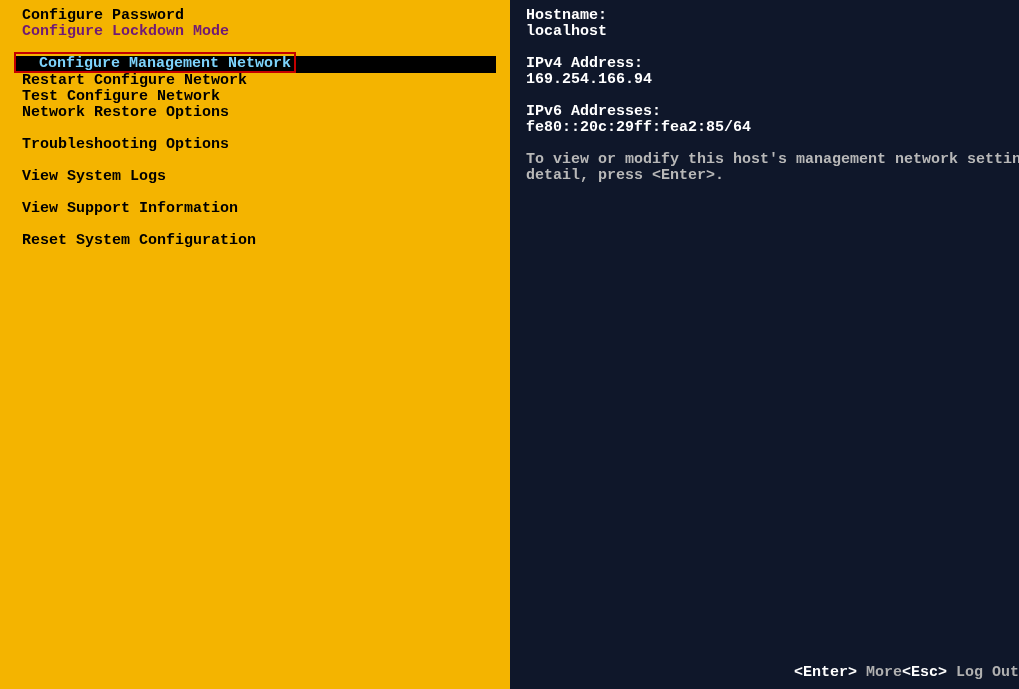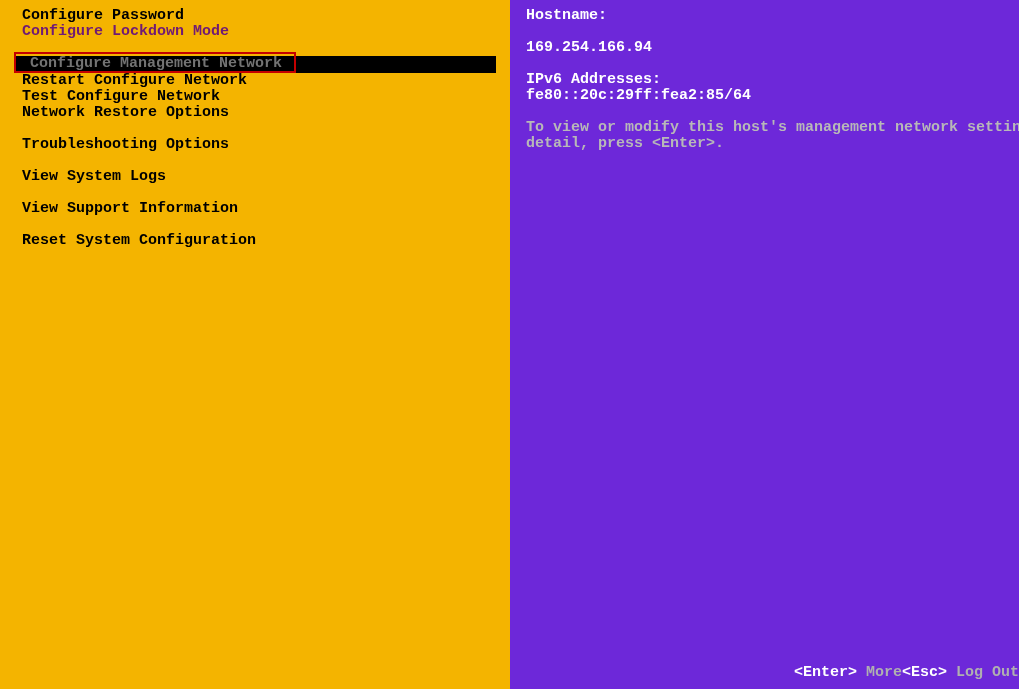--- a/index.html
+++ b/index.html
@@ -22,38 +22,38 @@
     width: 510px;
     height: 689px;
     background: #f4b400; 
     color: #000;
     padding: 8px 0 8px 0;
     position: relative;
   }
   .right-pane {
     width: 509px;
     height: 689px;
-    background: #6d28d9;
+    background: #0f172a;
     color: #fff;
     padding: 8px 0 8px 16px;
     position: relative;
   }
   .menu-item {
     padding: 0 0 0 22px;
     height: 16px;
     white-space: pre;
   }
   .menu-item.disabled {
     color: #701a75;
   }
   .menu-item.selected {
     background: #000;
-    color: #737373;
+    color: #7dd3fc;
     margin-left: 14px;
-    padding-left: 16px;
+    padding-left: 25px;
     width: 482px;
     height: 17px;
     position: relative;
   }
   .red-box {
     position: absolute;
     left: 14px;
     top: 52px;
     width: 282px;
     height: 21px;
@@ -111,23 +111,25 @@
     <div class="menu-item">View Support Information</div>
     <div class="blank-line"></div>
     <div class="menu-item">Reset System Configuration</div>
 
     <div class="red-box"></div>
   </div>
 
   <div class="right-pane">
     <div class="info-block">
       <div class="info-line">Hostname:</div>
+      <div class="info-line">localhost</div>
     </div>
     <div class="blank-line"></div>
     <div class="info-block">
+      <div class="info-line">IPv4 Address:</div>
       <div class="info-line">169.254.166.94</div>
     </div>
     <div class="blank-line"></div>
     <div class="info-block">
       <div class="info-line">IPv6 Addresses:</div>
       <div class="info-line">fe80::20c:29ff:fea2:85/64</div>
     </div>
     <div class="blank-line"></div>
     <div class="info-line info-dim">To view or modify this host's management network settings in</div>
     <div class="info-line info-dim">detail, press &lt;Enter&gt;.</div>

